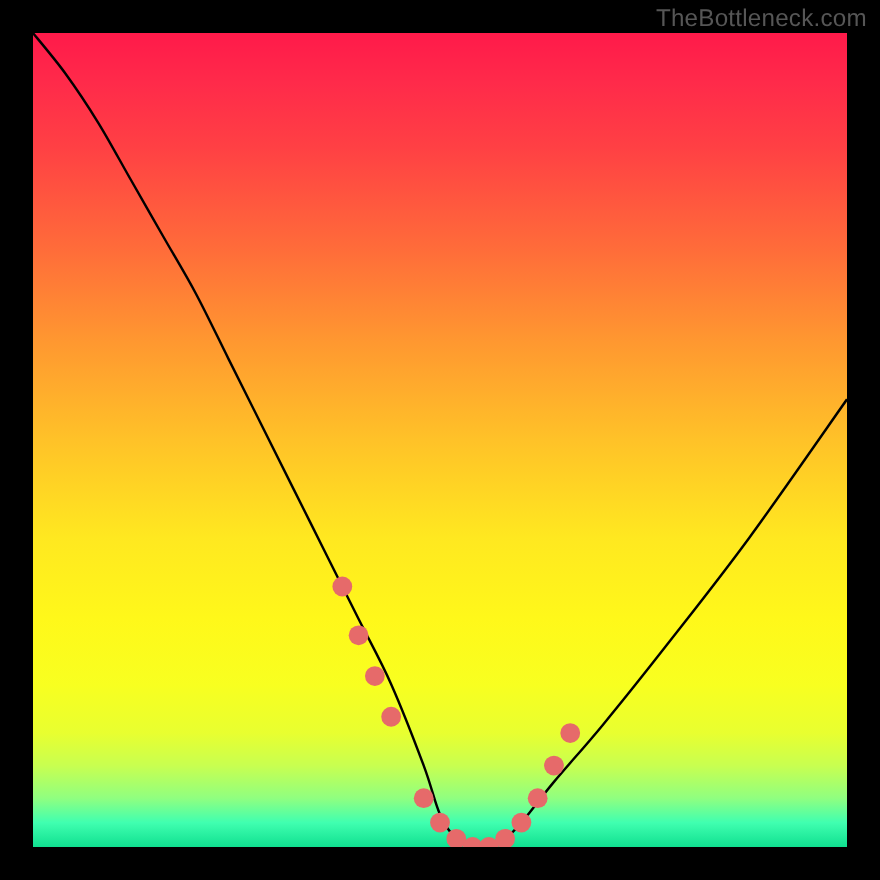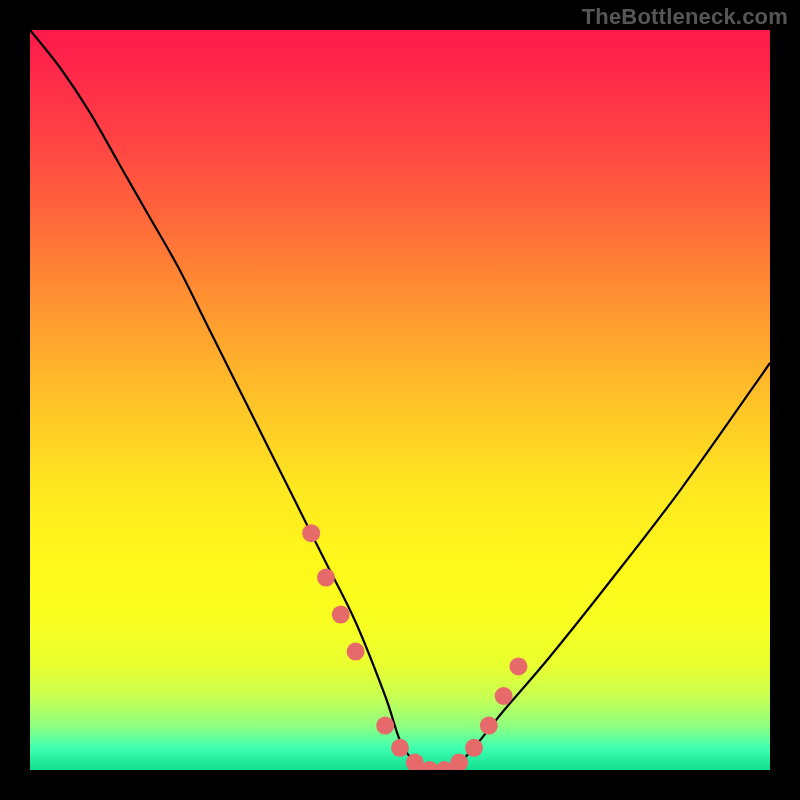--- a/index.html
+++ b/index.html
@@ -9,21 +9,21 @@
     width: 800px;
     height: 800px;
     background: #000;
   }
   .watermark {
     position: absolute;
     top: 4px;
     right: 12px;
     font-family: Arial, sans-serif;
     font-size: 22px;
-    font-weight: 700;
+    font-weight: 400;
     color: #565656;
     letter-spacing: 0.2px;
     z-index: 10;
     margin-left: 46px;
   }
   .plot-area {
     position: absolute;
     left: 30px;
     top: 30px;
     width: 740px;

